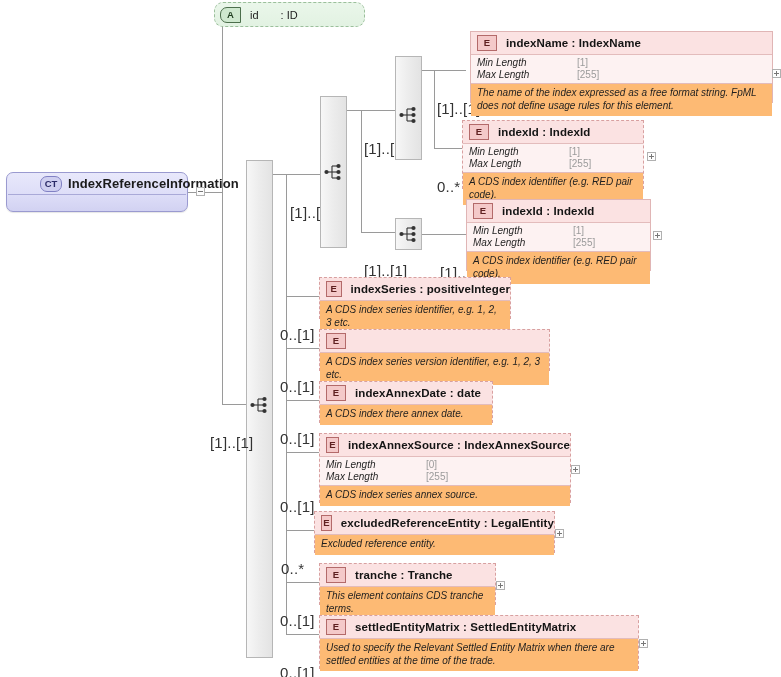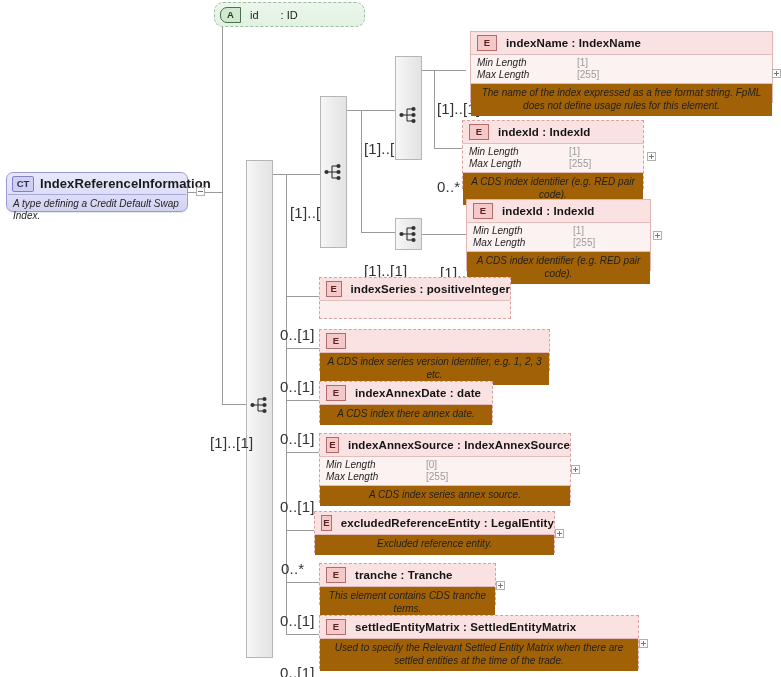--- a/index.html
+++ b/index.html
@@ -36,22 +36,22 @@
   
   .ct-node{
     position:absolute;box-sizing:border-box;
     border:1px solid #9a9ad0;border-radius:7px;
     background:linear-gradient(to bottom,#e8e8fb 0%,#dedef8 55%,#d2d2f2 100%);
     box-shadow:0 1px 1px rgba(0,0,0,.10);
   }
   .ct-head{display:flex;align-items:center;height:21px;padding-left:5px;}
   .ct-badge{
     display:inline-block;min-width:20px;height:14px;line-height:13px;text-align:center;
-    border:1px solid #8181c4;border-radius:2px;background:#cfcff0;
-    font-size:9.5px;font-weight:bold;color:#2a2a66;margin-right:6px;
+    border:1px solid #8181c4;border-radius:7px;background:#cfcff0;
+    font-size:9.5px;font-weight:bold;color:#2a2a66;margin-right:6px;margin-left:28px;
   }
   .ct-title{font-size:13px;font-weight:bold;color:#1b1b1b;letter-spacing:.1px;}
   .ct-sep{height:1px;background:#a9a9d8;margin:0 1px;}
   .ct-doc{font-style:italic;font-size:10px;color:#242424;padding:3px 6px 3px 6px;line-height:12px;}
 
   
   .attr-node{
     position:absolute;box-sizing:border-box;
     border:1px dashed #9bbf9b;border-radius:9px;
     background:linear-gradient(to bottom,#eaf6ea 0%,#e2f2e2 100%);
@@ -77,42 +77,41 @@
     display:inline-block;width:18px;height:14px;line-height:13px;text-align:center;
     border:1px solid #b36a6a;background:#f4c9c9;
     font-size:9.5px;font-weight:bold;color:#5e2020;margin-right:9px;
   }
   .el-title{font-size:11.5px;font-weight:bold;color:#141414;letter-spacing:.1px;white-space:nowrap;}
   .el-sep{height:1px;background:#e3bcbc;}
   .el-facets{padding:2px 6px 2px 6px;background:#fdf2f2;}
   .facet-row{display:flex;font-size:10px;line-height:12px;gap:36px;}
   .facet-label{font-style:italic;color:#1f1f1f;width:64px;}
   .facet-val{color:#9b9b9b;}
-  .el-doc{font-style:italic;font-size:10px;color:#1f1f1f;padding:3px 6px 4px 6px;line-height:12.5px;background:#a16207;text-align:center;}
+  .el-doc{font-style:italic;font-size:10px;color:#1f1f1f;padding:3px 6px 4px 6px;line-height:12.5px;background:#fdba74;}
 
   
   .comp-bar{
     position:absolute;box-sizing:border-box;
     border:1px solid #b6b6b6;
     background:linear-gradient(to right,#f7f7f7 0%,#ededed 45%,#e3e3e3 100%);
   }
   .comp-icon{position:absolute;width:22px;height:18px;}
 </style>
 </head>
 <body>
 
 <div class="canvas">
 
   <div class="ct-node" style="left:6px;top:172px;width:182px;height:40px;">
     <div class="ct-head">
       <span class="ct-badge">CT</span>
       <span class="ct-title">IndexReferenceInformation</span>
     </div>
     <div class="ct-sep"></div>
-    <div class="ct-doc">A type defining a Credit Default Swap Index.</div>
   </div>
   <div class="minus" style="left:196px;top:187px;"></div>
 
   <div class="hline" style="left:188px;top:192px;width:8px;"></div>
   <div class="hline" style="left:205px;top:192px;width:17px;"></div>
 
   <div class="vline" style="left:222px;top:14px;height:390px;"></div>
 
   <div class="hline" style="left:222px;top:14px;width:11px;"></div>
 
@@ -272,20 +271,21 @@
   </div>
   <div class="plus" style="left:653px;top:231px;"></div>
 
   <div class="card" style="left:280px;top:286px;">0..[1]</div>
   <div class="el-node" style="left:319px;top:277px;width:192px;height:42px;">
     <div class="el-head">
       <span class="el-badge">E</span>
       <span class="el-title">indexSeries : positiveInteger</span>
     </div>
     <div class="el-sep"></div>
+    <div class="el-doc">A CDS index series identifier, e.g. 1, 2, 3 etc.</div>
   </div>
 
   <div class="card" style="left:280px;top:338px;">0..[1]</div>
   <div class="el-node" style="left:319px;top:329px;width:231px;height:42px;">
     <div class="el-head">
       <span class="el-badge">E</span>
     </div>
     <div class="el-sep"></div>
     <div class="el-doc">A CDS index series version identifier, e.g. 1, 2, 3 etc.</div>
   </div>

